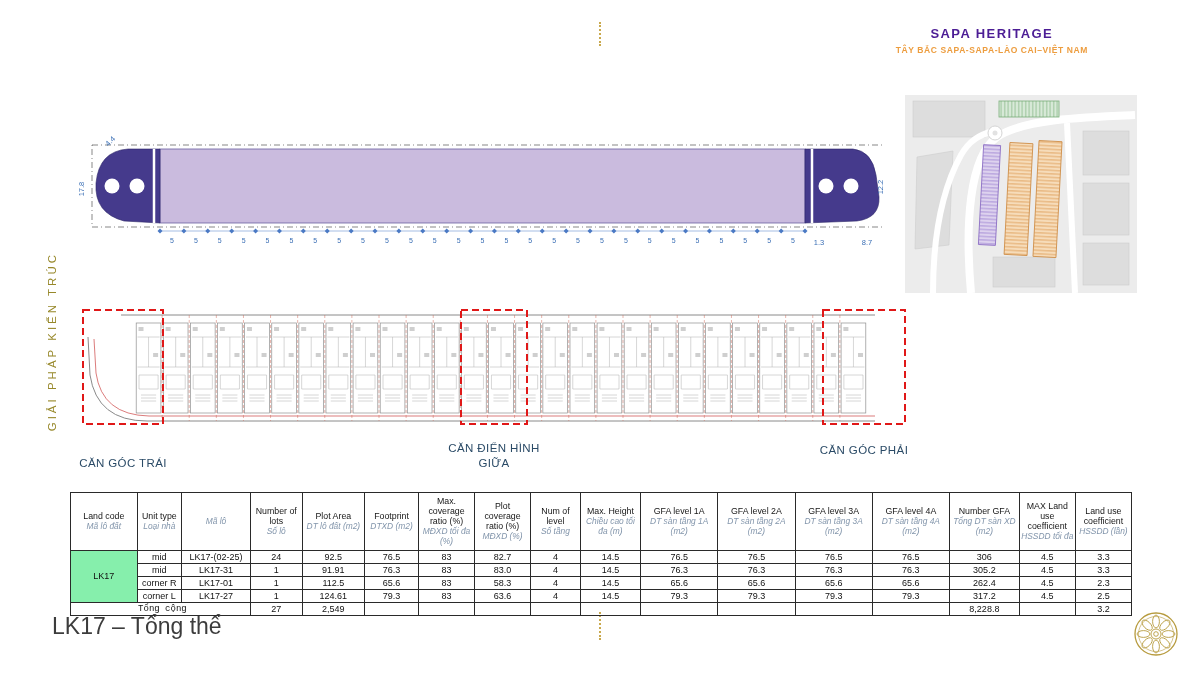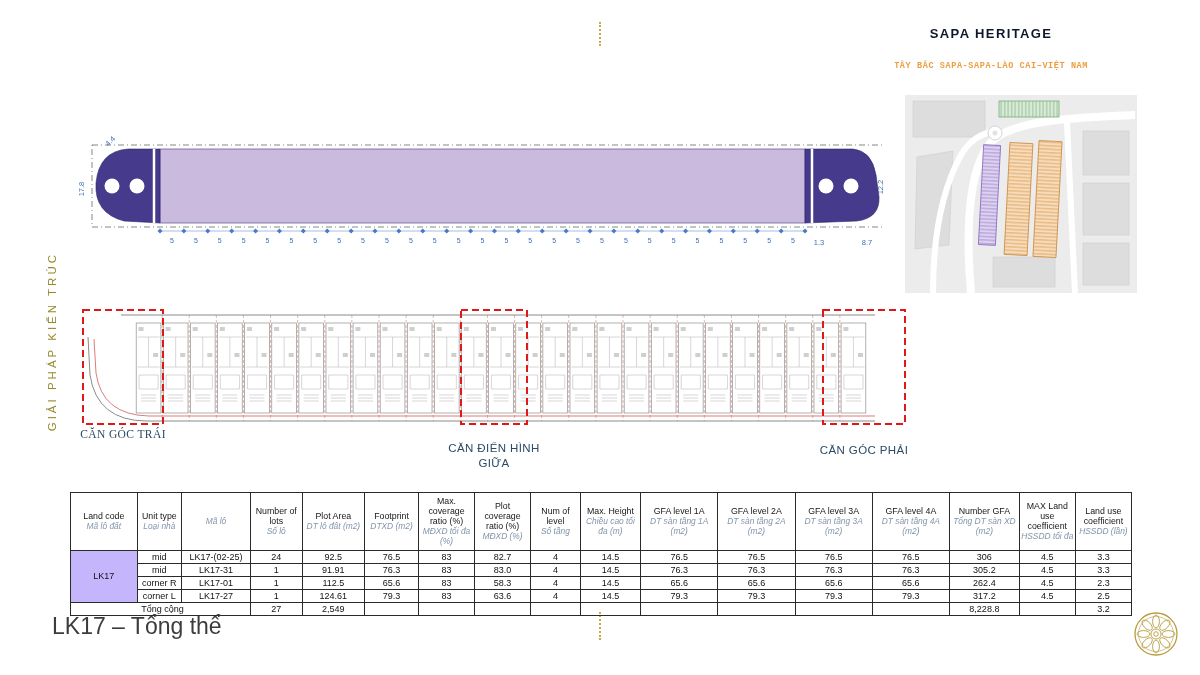--- a/index.html
+++ b/index.html
@@ -1,22 +1,22 @@
 <!DOCTYPE html>
 <html><head>
 <meta charset="utf-8">
 <style>
   * { margin:0; padding:0; box-sizing:border-box; }
   body { background:#888; font-family:"Liberation Sans", sans-serif; }
   .page { position:relative; width:1200px; height:675px; background:#ffffff; overflow:hidden; margin:0 auto; }
 
   
   .brand { position:absolute; top:26px; right:112px; text-align:center; }
-  .brand-name { font-size:13px; font-weight:bold; color:#0f172a; letter-spacing:1.4px; }
-  .brand-tagline { font-size:8.5px; font-weight:bold; color:#ed9d3f; letter-spacing:0.6px; margin-top:20px;font-family:Liberation Mono, monospace; }
+  .brand-name { font-size:13px; font-weight:bold; color:#4c1d95; letter-spacing:1.4px; }
+  .brand-tagline { font-size:8.5px; font-weight:bold; color:#ed9d3f; letter-spacing:0.6px; margin-top:4px; }
 
   .dotted-ornament { position:absolute; width:0; border-left:2px dotted #c9a94e; }
   .dotted-top { left:599px; top:22px; height:24px; }
   .dotted-bottom { left:599px; top:612px; height:28px; }
 
   .section-label { position:absolute; left:46px; top:252px; writing-mode:vertical-rl; transform:rotate(180deg);
                    color:#97882a; font-size:11.5px; letter-spacing:3px; }
 
   
   .site-plan { position:absolute; left:70px; top:133px; width:815px; height:125px; }
@@ -24,33 +24,33 @@
   .dim-txt { font-size:7.5px; fill:#3b6fb5; text-anchor:middle; }
   .dim-num { font-size:7px; fill:#3b6fb5; text-anchor:middle; }
 
   
   .mini-map { position:absolute; left:905px; top:95px; width:232px; height:198px; }
 
   
   .elevation { position:absolute; left:75px; top:303px; width:835px; height:135px; }
   .hl-box { fill:none; stroke:#e01818; stroke-width:2; stroke-dasharray:7 4; }
   .unit-label { position:absolute; width:120px; text-align:center; color:#2a4a66; font-size:11.5px; letter-spacing:0.4px; line-height:1.3; }
-  .unit-label-left   { left:63px;  top:427px;font-family:Liberation Serif, serif; }
+  .unit-label-left   { left:63px;  top:456px; }
   .unit-label-middle { left:434px; top:441px; }
   .unit-label-right  { left:804px; top:443px; }
 
   
   .summary-table { position:absolute; left:70px; top:492px; width:1062px; border-collapse:collapse; table-layout:fixed; }
   .summary-table th, .summary-table td { border:1px solid #2a2a2a; text-align:center; vertical-align:middle; padding:1px 2px; }
   .summary-table thead th { font-weight:normal; padding:3px 1px; }
   .h-en { font-size:8.8px; color:#161616; line-height:1.15; }
   .h-vi { font-size:8.4px; color:#8295ab; font-style:italic; line-height:1.15; margin-top:1px; }
   .summary-table tbody td { height:12px; font-size:9px; color:#111; }
-  .land-code-cell { background:#c4b5fd; font-size:10px; color:#222; }
-  .total-label { text-align:left; padding-left:6px !important; }
+  .land-code-cell { background:#86efac; font-size:10px; color:#222; }
+  .total-label { text-align:left; padding-left:6px !important;font-family:Liberation Mono, monospace; }
   .red { color:#e02525; }
 
   .page-title { position:absolute; left:52px; top:613px; font-size:23px; color:#3c3c3c; }
 
   .logo { position:absolute; left:1132px; top:610px; width:48px; height:48px; }
 </style>
 </head>
 <body>
 
 <div class="page">

